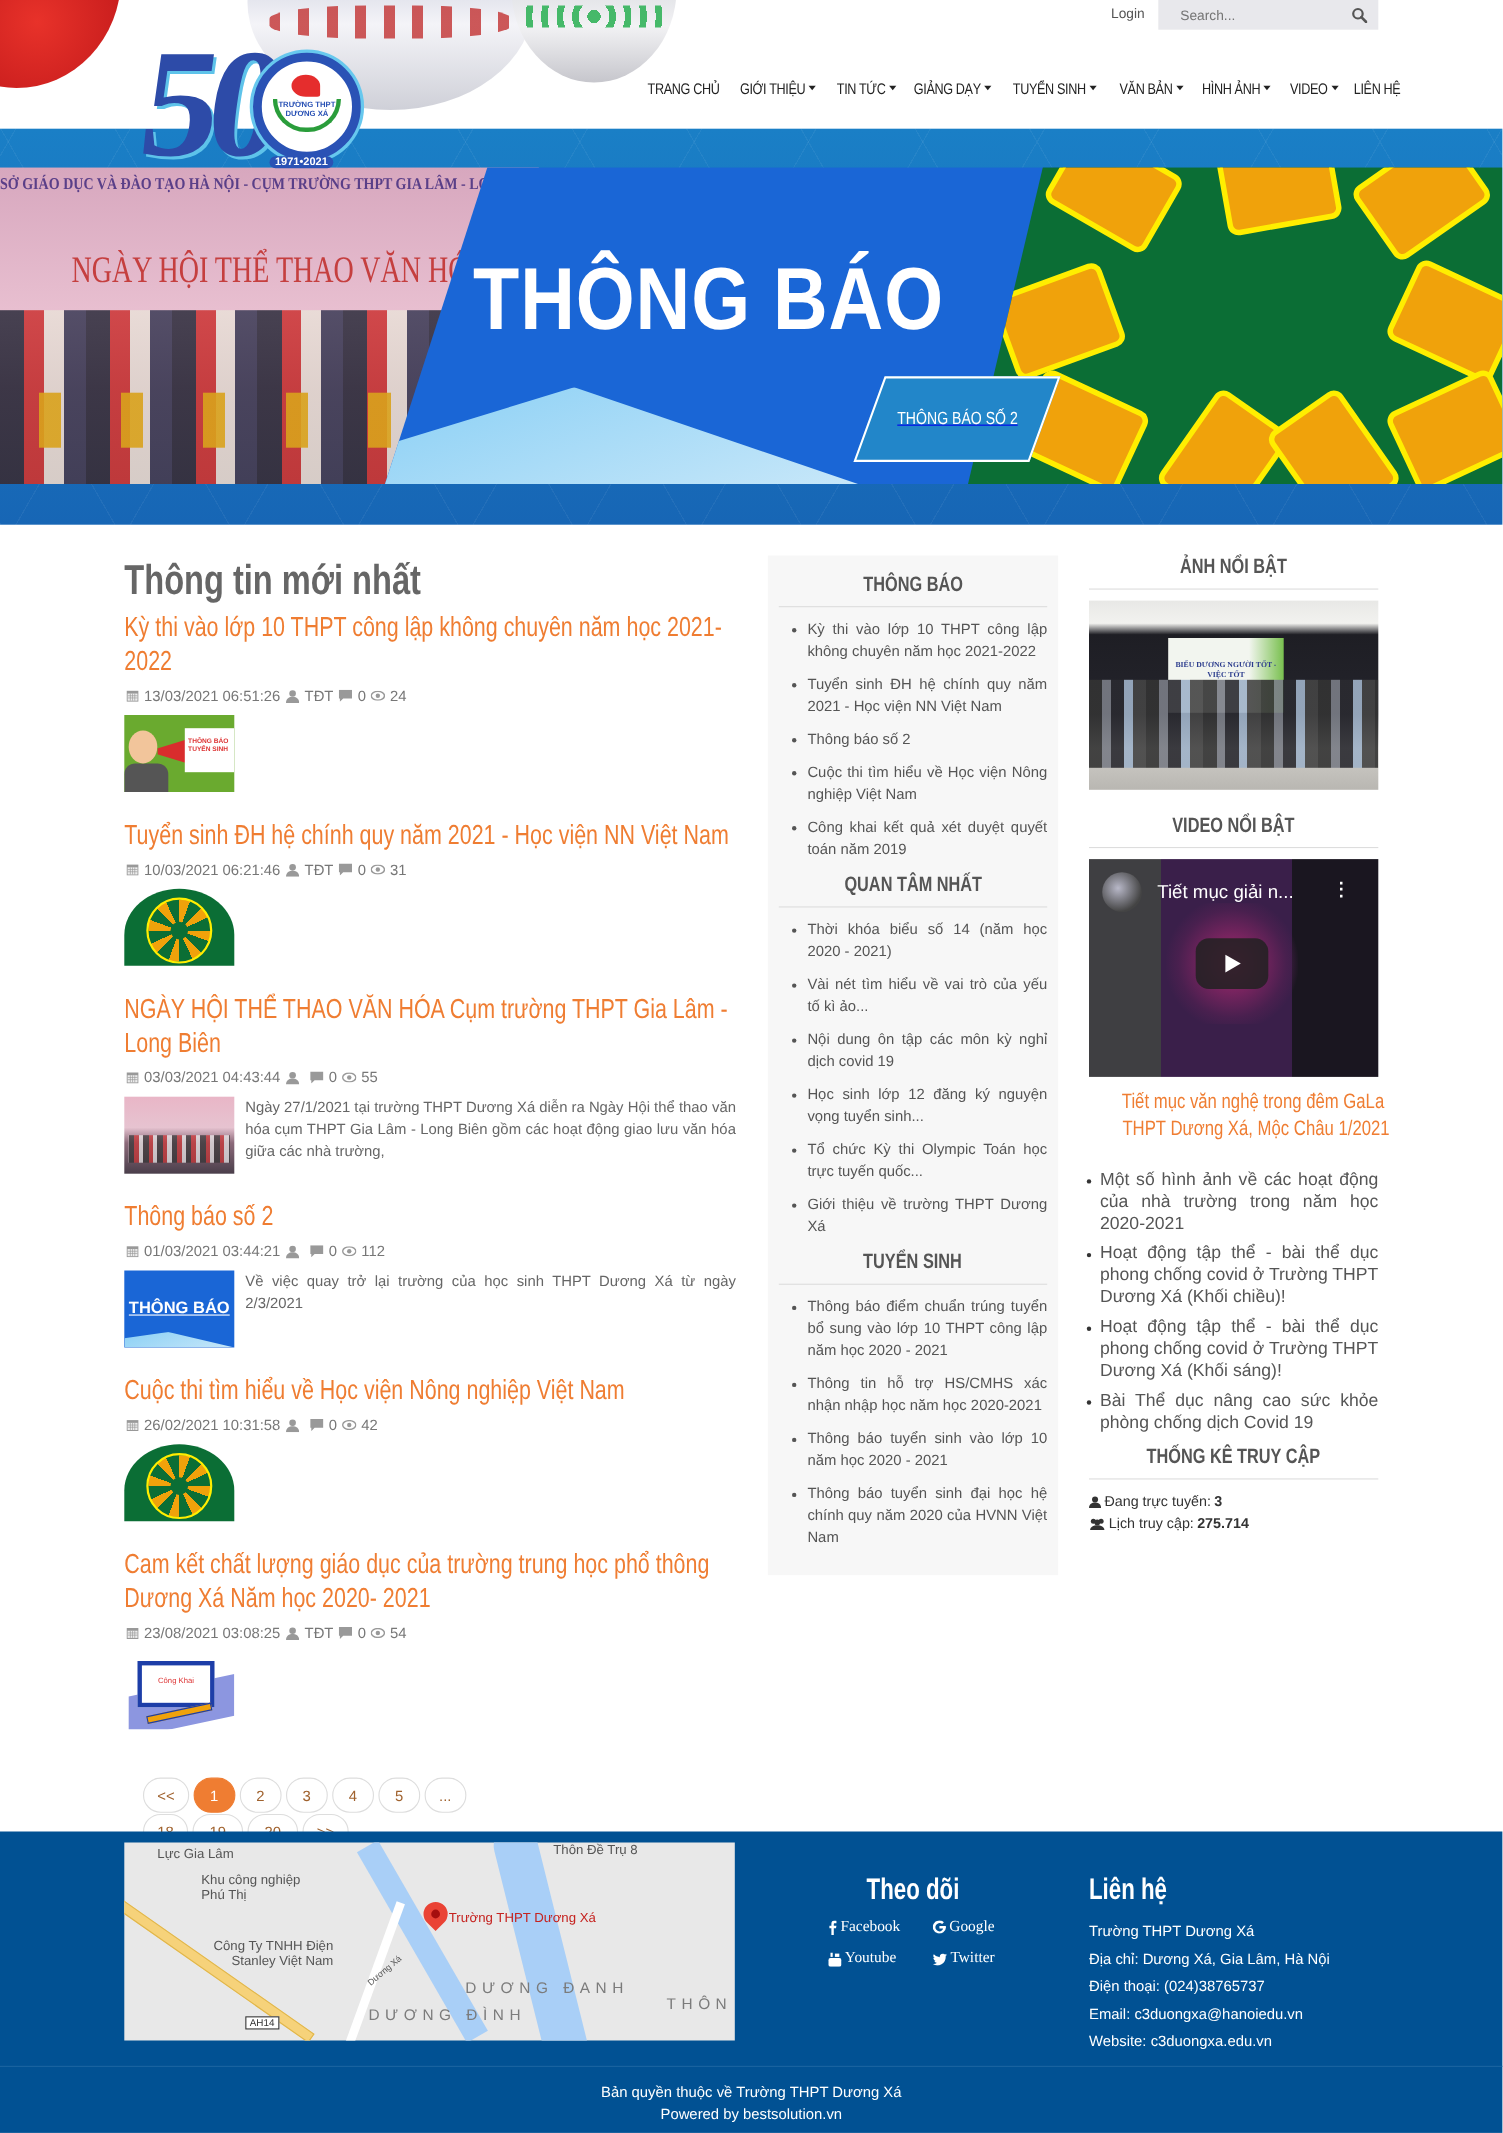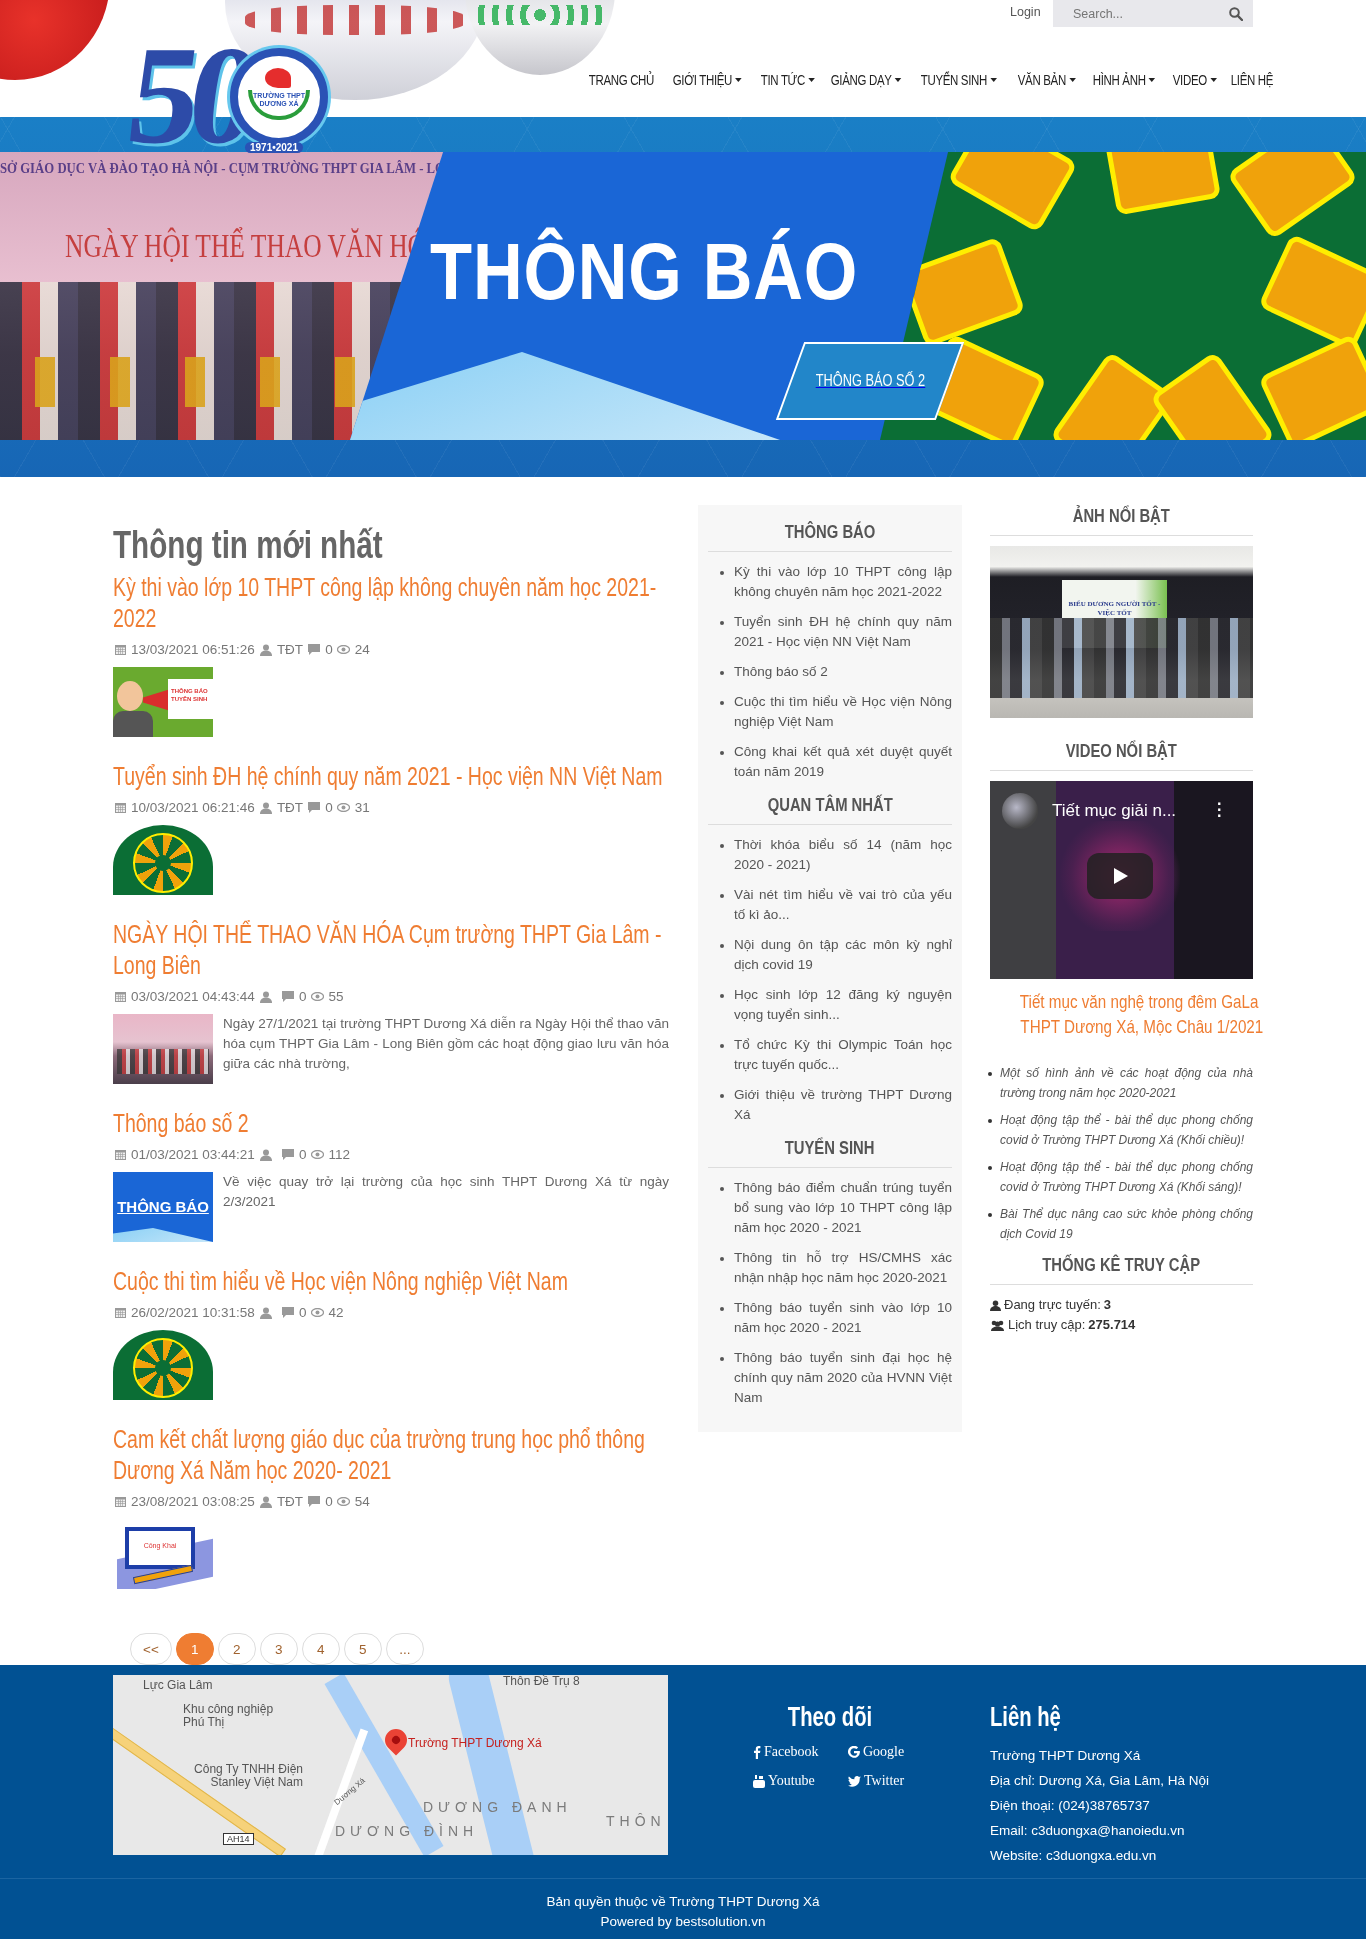--- a/index.html
+++ b/index.html
@@ -59,21 +59,21 @@
   .slide-blue .shape { position: absolute; left: 0; top: 200px; width: 430px; height: 88px; background: linear-gradient(160deg, #8bd0f5 0%, #c7e7f9 100%); clip-path: polygon(0 60%, 40% 0, 100% 100%, 0 100%); }
   .slide-title { position: absolute; left: 430px; top: 80px; font: bold 80px/1 "Liberation Sans", sans-serif; color: #fff; letter-spacing: 1px; transform: scaleX(.86); transform-origin: left; z-index: 2; }
   .slide-green { position: absolute; left: 880px; top: 0; width: 486px; height: 288px; background: #0b6e35;
     clip-path: polygon(14% 0, 100% 0, 100% 100%, 0 100%); overflow: hidden; }
   .petal { position: absolute; width: 105px; height: 80px; background: #f0a20b; border: 5px solid #ffee00; border-radius: 10px; }
   .caption { position: absolute; left: 790px; top: 190px; width: 160px; height: 78px; background: #2286c9; border: 2px solid #fff;
     transform: skewX(-20deg); display: flex; align-items: center; justify-content: center; z-index: 3; }
   .caption span { transform: skewX(20deg) scaleX(.8); color: #fff; font-size: 16px; white-space: nowrap; }
 
   
-  .main { position: absolute; left: 113px; top: 522px; width: 556px; }
+  .main { position: absolute; left: 113px; top: 505px; width: 556px; }
   .main-title { font-size: 38px; color: #666; transform: scaleX(.78); transform-origin: left; white-space: nowrap; line-height: 46px; margin-bottom: 4px; }
   .post { margin-bottom: 24px; }
   .post-title { display: block; font-size: 25px; line-height: 31px; color: #ef7d32; text-decoration: none; transform: scaleX(.78); transform-origin: left; width: 128%; }
   .post-meta { display: flex; align-items: center; font-size: 13.5px; color: #777; margin: 8px 0 10px; gap: 4px; }
   .post-meta .ico { display: inline-flex; width: 14px; height: 14px; align-items: center; justify-content: center; }
   .post-body { display: flex; gap: 10px; }
   .thumb { width: 100px; height: 70px; flex: none; position: relative; overflow: hidden; }
   .thumb-megaphone { background: #6aaa2f; }
   .thumb-megaphone .paper { position: absolute; right: 0; top: 12px; width: 45px; height: 40px; background: #fff; font: bold 6px/8px "Liberation Sans", sans-serif; color: #d33; padding: 8px 3px; }
   .thumb-megaphone .horn { position: absolute; left: 30px; top: 20px; width: 34px; height: 26px; background: #d92d2d; clip-path: polygon(0 40%, 100% 0, 100% 100%, 0 60%); }
@@ -117,21 +117,21 @@
   .featured-photo .ppl { position: absolute; left: 0; top: 72px; width: 263px; height: 80px; background: repeating-linear-gradient(90deg, #333 0 12px, #7a7d86 12px 20px, #2a2a30 20px 32px, #9fb2c8 32px 40px, #444 40px 52px); opacity: .9; }
   .video { width: 263px; height: 198px; position: relative; overflow: hidden; background: linear-gradient(90deg, #3f3f42 0 25%, #3a1f4a 25% 70%, #1a1620 70%); margin-bottom: 10px; }
   .video .glow { position: absolute; left: 70px; top: 40px; width: 120px; height: 110px; background: radial-gradient(circle, #c62b7a 0%, #4d2050 60%, transparent 75%); opacity: .8; }
   .video .avatar { position: absolute; left: 12px; top: 12px; width: 36px; height: 36px; border-radius: 50%; background: radial-gradient(circle at 40% 40%, #b8b8c8, #444 70%); }
   .video .vtitle { position: absolute; left: 62px; top: 20px; font-size: 17px; color: #fff; text-align: center; }
   .video .kebab { position: absolute; right: 32px; top: 20px; width: 4px; height: 18px; color: #fff; font: bold 16px/6px "Liberation Sans", sans-serif; }
   .video .play { position: absolute; left: 97px; top: 72px; width: 66px; height: 46px; border-radius: 12px; background: rgba(33,33,33,.85); display: flex; align-items: center; justify-content: center; }
   .video-caption { display: block; text-align: center; font-size: 19px; line-height: 25px; color: #ef7d32; text-decoration: none; margin-bottom: 24px; }
   .video-caption span { display: inline-block; transform: scaleX(.8); white-space: nowrap; }
   .rlist { list-style: none; padding: 0; margin-bottom: 10px; }
-  .rlist li { position: relative; padding-left: 10px; font-size: 12px; line-height: 20px; color: #555; margin-bottom: 7px; text-align: justify; font-style: italic; }
+  .rlist li { position: relative; padding-left: 10px; font-size: 16px; line-height: 20px; color: #555; margin-bottom: 7px; text-align: justify; }
   .rlist li::before { content: ""; position: absolute; left: -2px; top: 9px; width: 4px; height: 4px; background: #333; border-radius: 50%; }
   .rlist li a { color: #555; text-decoration: none; }
   .stats { font-size: 13px; line-height: 20px; color: #333; }
   .stats div { display: flex; align-items: center; gap: 3px; }
   .stats b { color: #333; }
 
   
   .footer { position: absolute; left: 0; top: 1665px; width: 1366px; height: 274px; background: #015193; color: #fff; }
   .map { position: absolute; left: 113px; top: 10px; width: 555px; height: 180px; background: #e8e8e8; overflow: hidden; }
   .map .river { position: absolute; left: 360px; top: -20px; width: 40px; height: 240px; background: #a9cff7; transform: rotate(-14deg); border-radius: 20px; }

